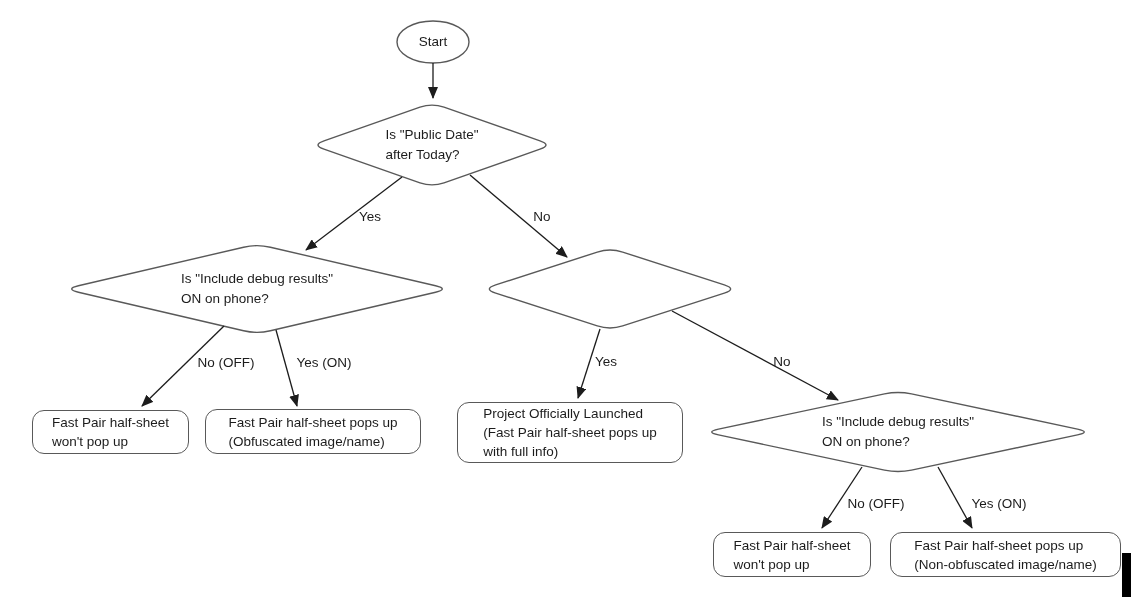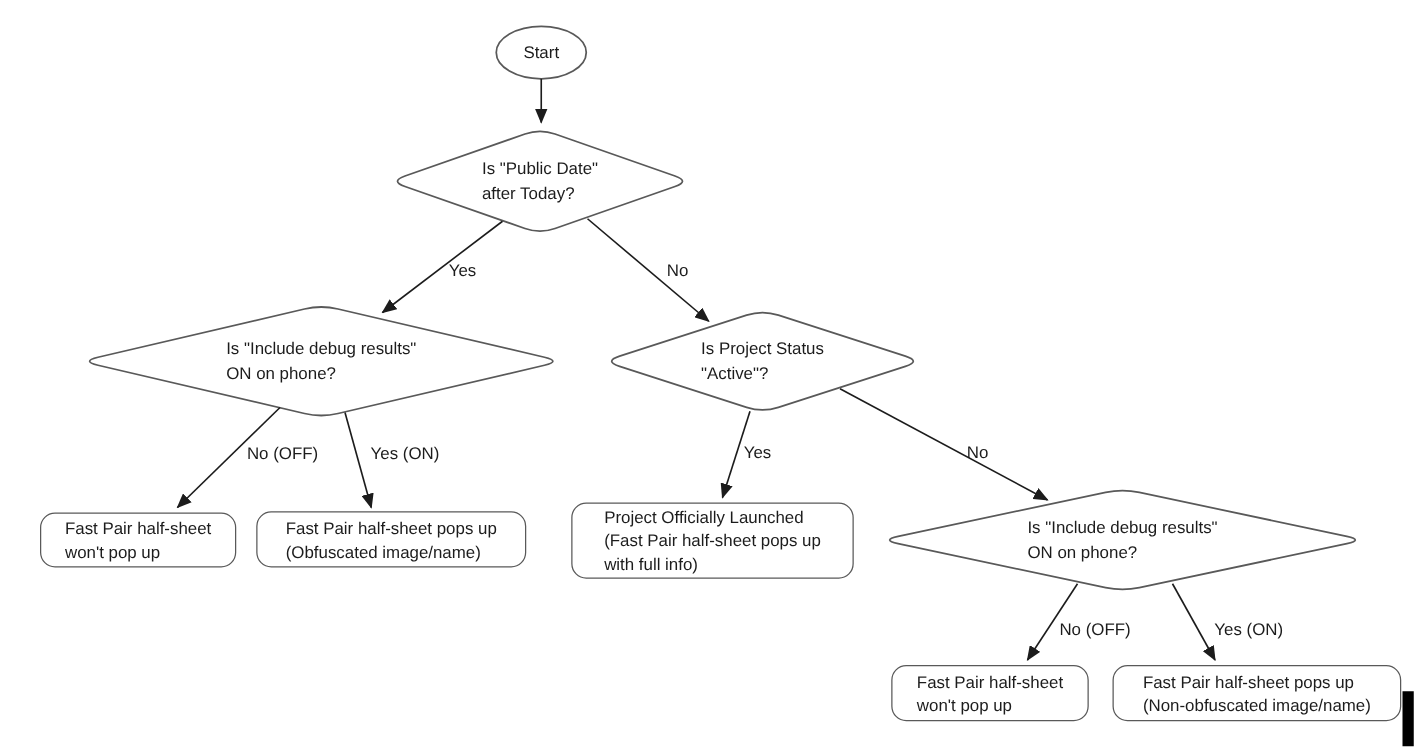--- a/index.html
+++ b/index.html
@@ -83,22 +83,20 @@
     <line class="edge" x1="938" y1="467" x2="972" y2="528" marker-end="url(#ah)"></line>
 
     <rect class="cursor-bar" x="1122" y="553" width="9" height="44"></rect>
   </svg>
 
   <div class="nodelabel" style="left:433px; top:42px;">Start</div>
   <div class="nodelabel" style="left:432px; top:145px;">Is "Public Date"
 after Today?</div>
   <div class="nodelabel" style="left:257px; top:289px;">Is "Include debug results"
 ON on phone?</div>
-  <div class="nodelabel" style="left:610px; top:289px;">Is Project Status
-"Active"?</div>
   <div class="nodelabel" style="left:898px; top:432px;">Is "Include debug results"
 ON on phone?</div>
 
   <div class="box" style="left:32px; top:410px; width:157px; height:44px;">
     <span class="boxlabel">Fast Pair half-sheet
 won't pop up</span>
   </div>
   <div class="box" style="left:205px; top:409px; width:216px; height:45px;">
     <span class="boxlabel">Fast Pair half-sheet pops up
 (Obfuscated image/name)</span>

